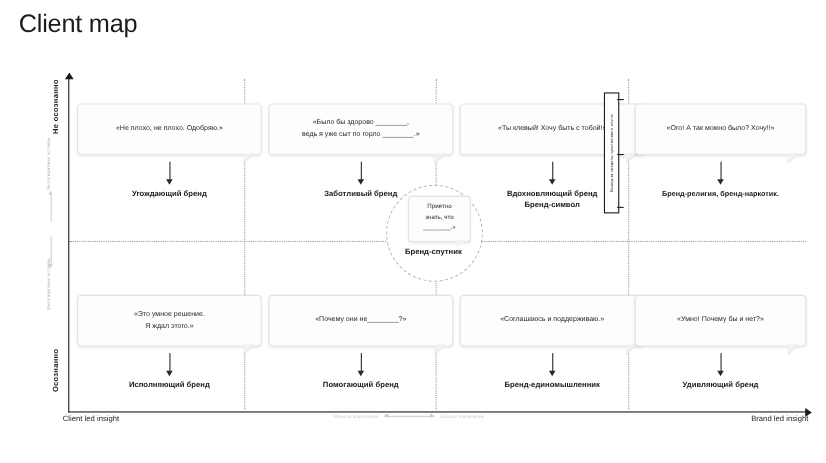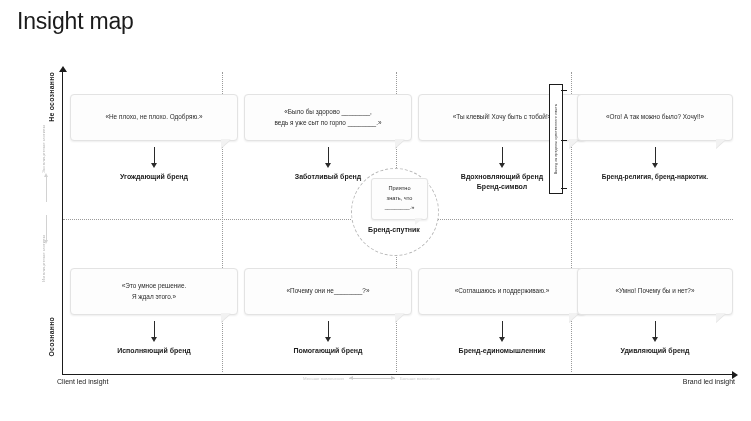--- a/index.html
+++ b/index.html
@@ -194,21 +194,21 @@
     writing-mode:vertical-rl;transform:rotate(180deg);
     font-size:3.6px;color:#1b1b1b;white-space:nowrap;letter-spacing:0.15px;
   }
   .vtick{position:absolute;left:561px;width:6px;height:1px;background:#1b1b1b;}
 </style>
 </head>
 <body>
 
 <div id="slide">
 
-  <div class="title">Insight map</div>
+  <div class="title">Client map</div>
 
   <div class="axis-y"></div>
   <div class="axis-y-head"></div>
   <div class="axis-x"></div>
   <div class="axis-x-head"></div>
 
   <div class="grid-v" style="left:222px"></div>
   <div class="grid-v" style="left:396px"></div>
   <div class="grid-v" style="left:571px"></div>
   <div class="grid-h" style="top:219px"></div>

